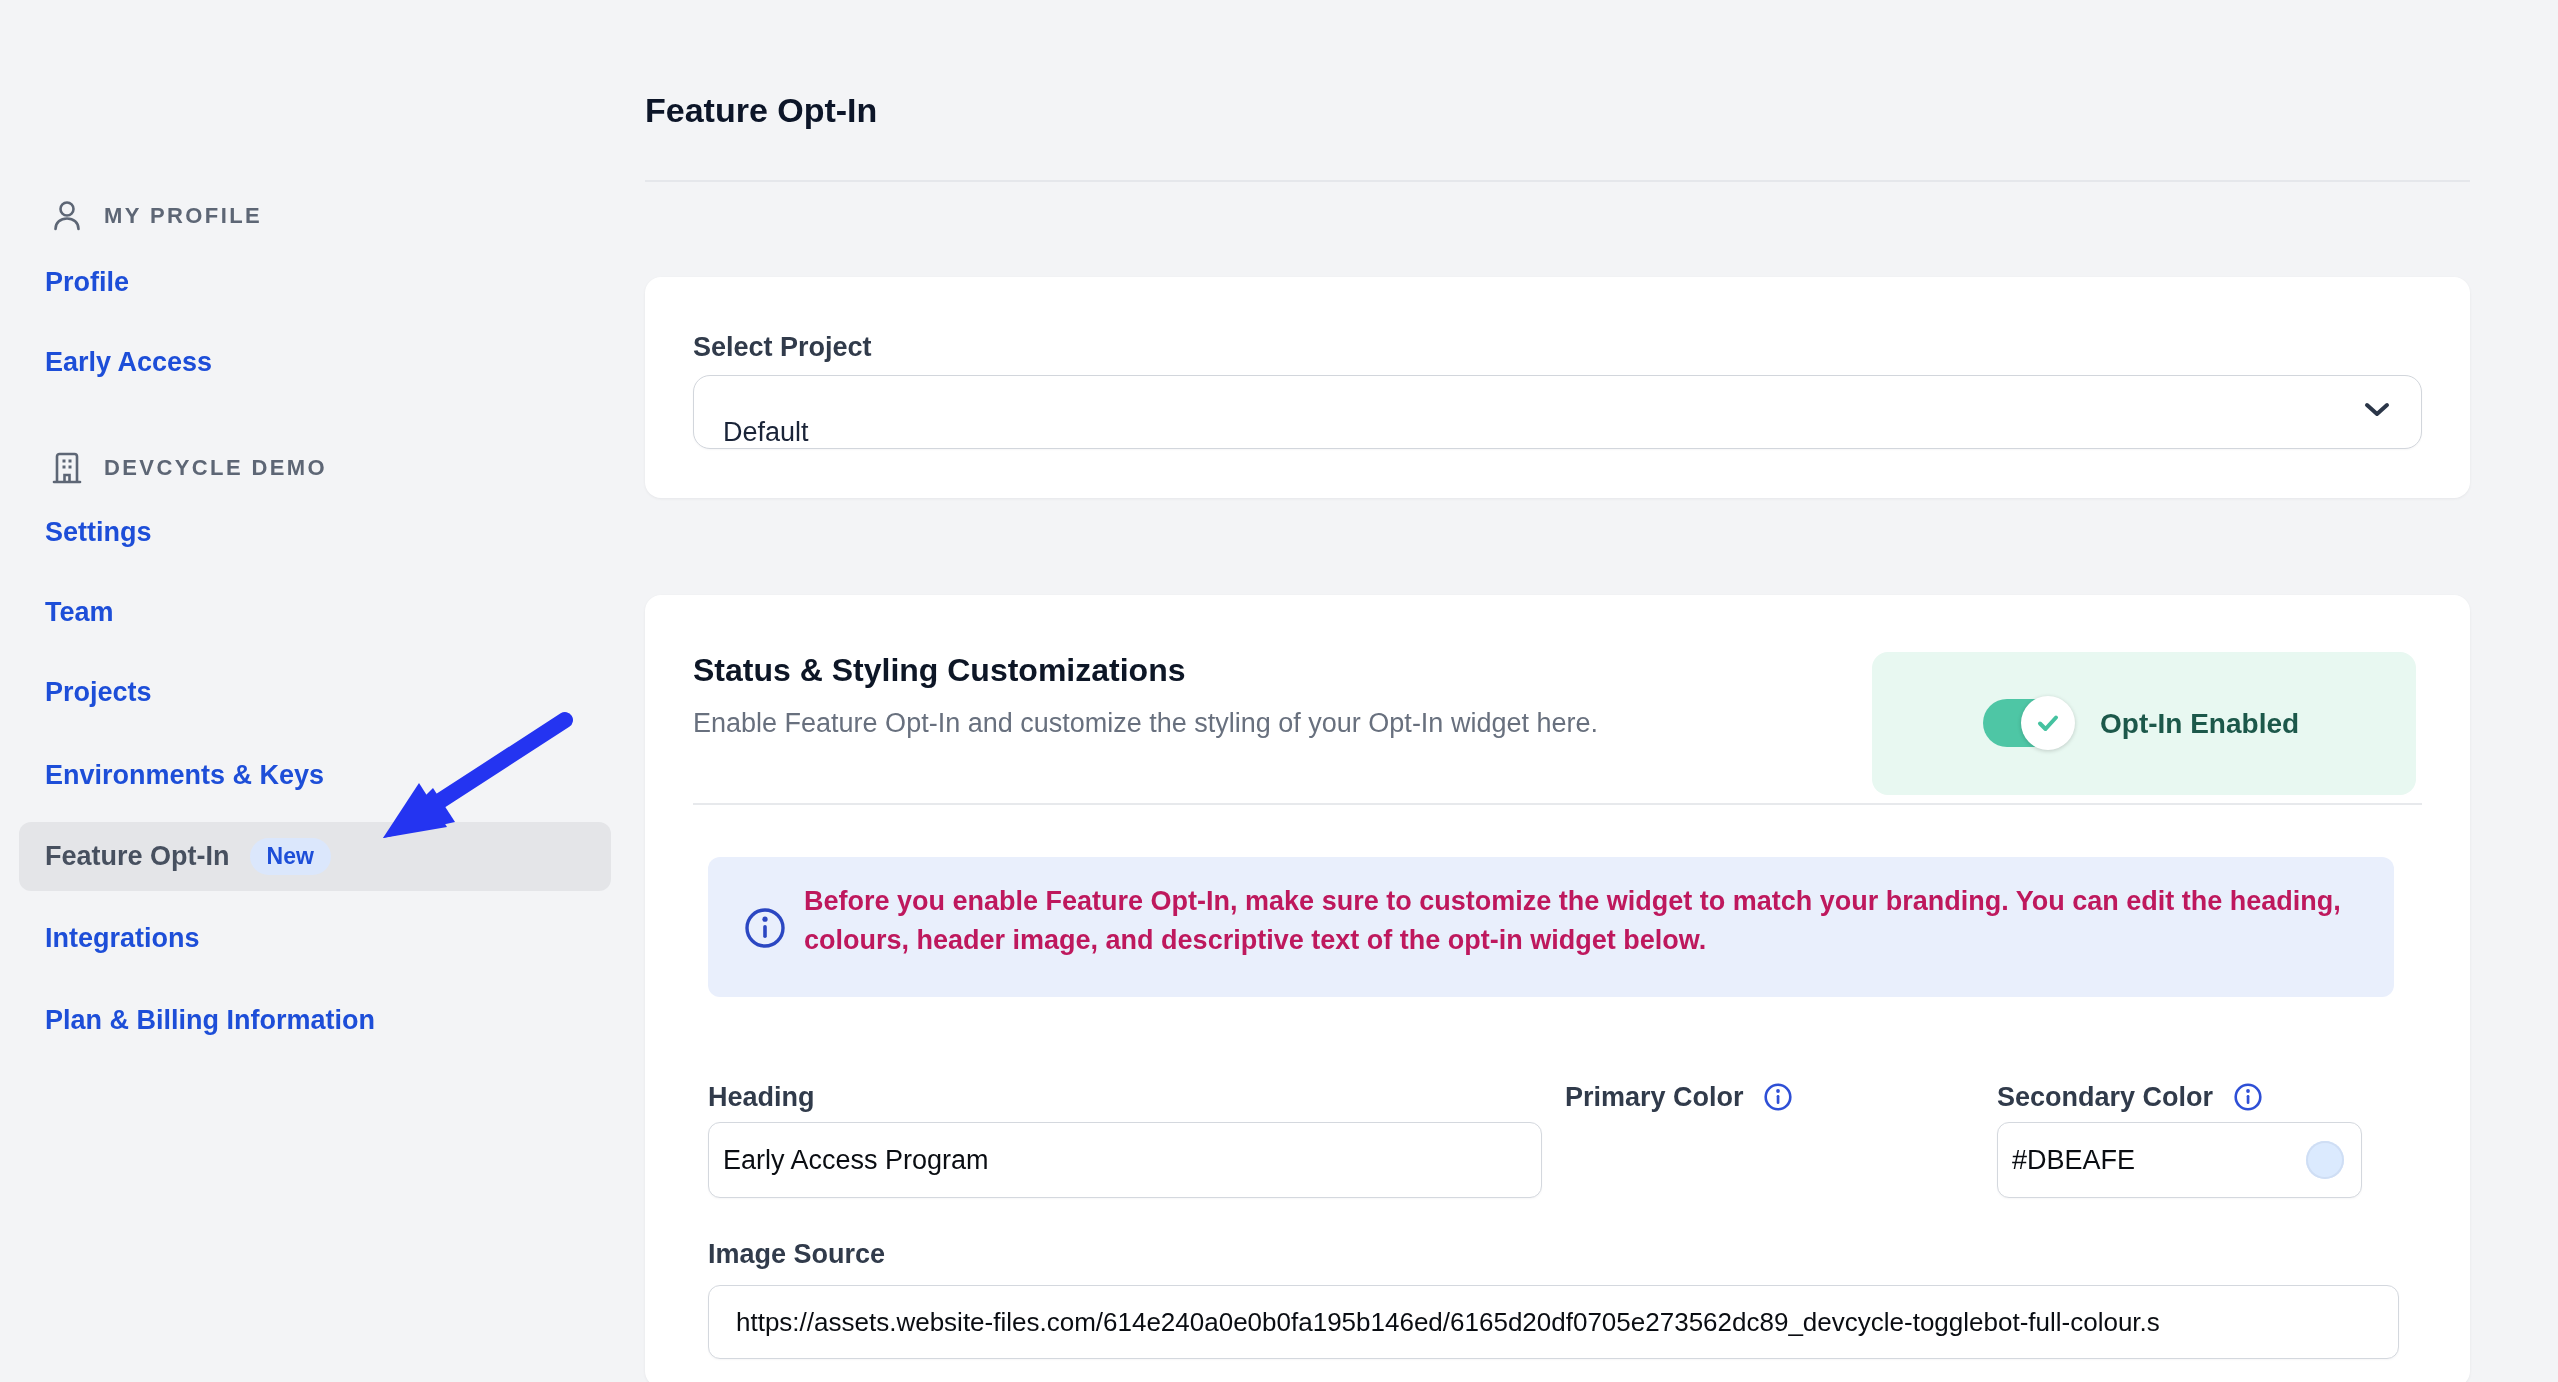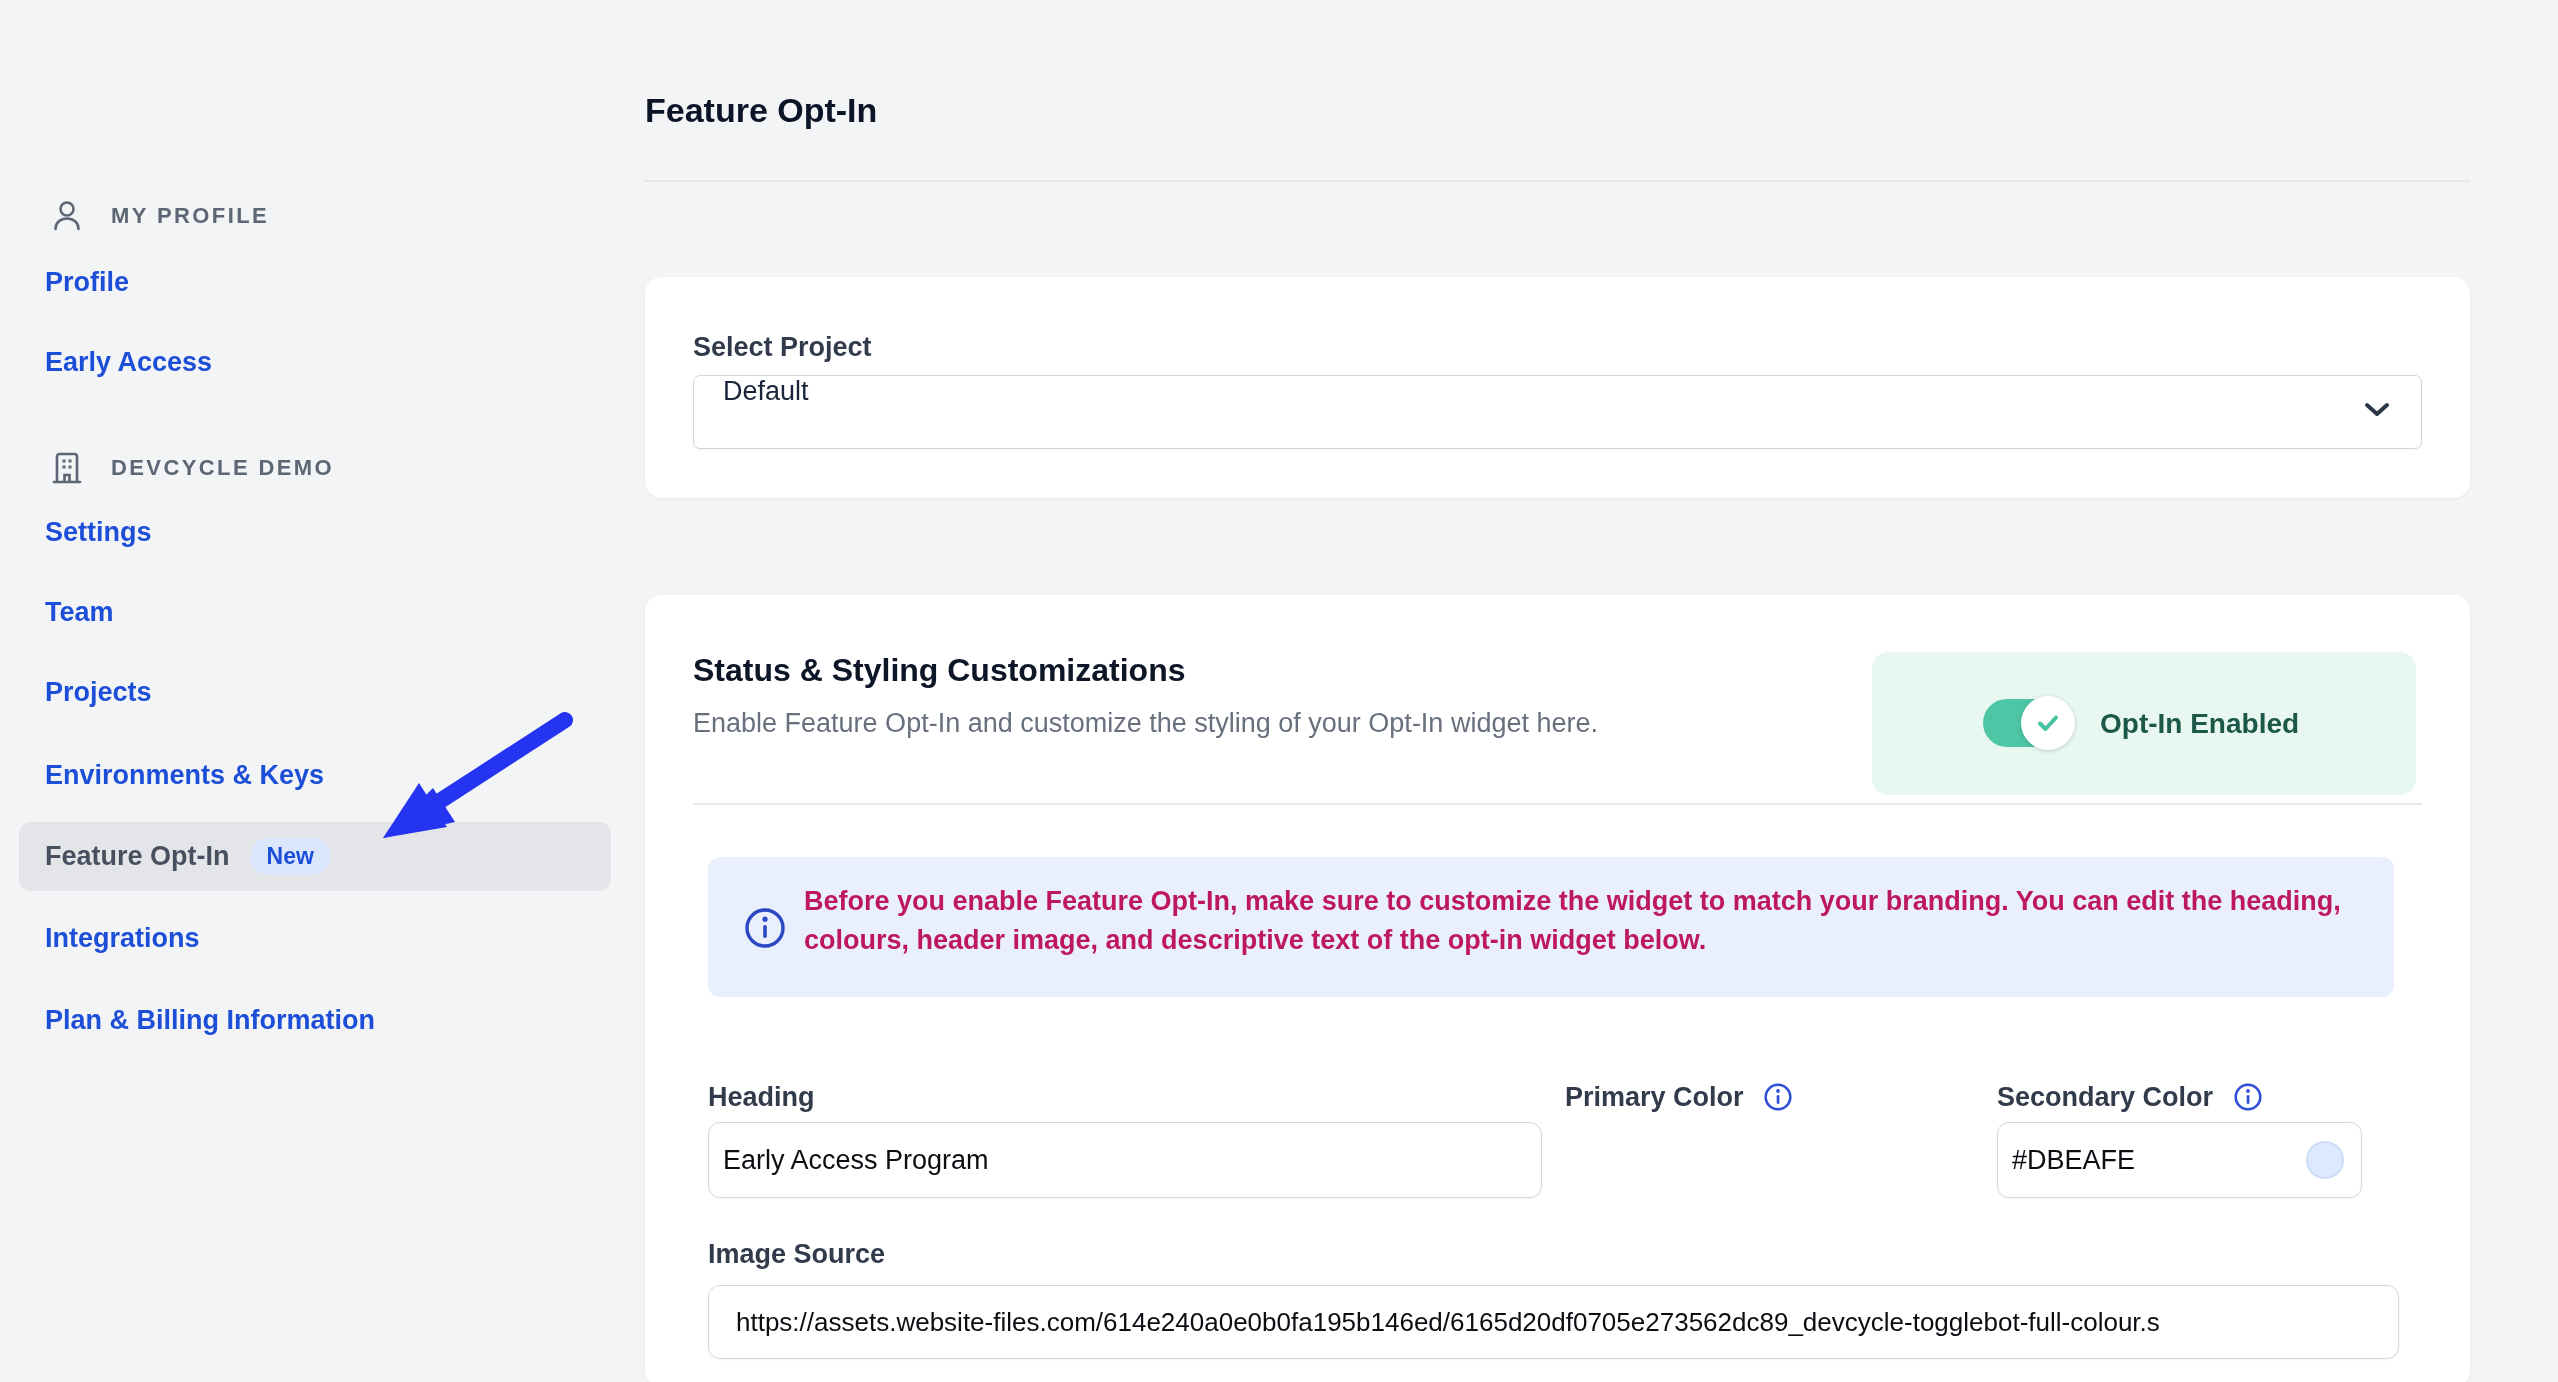--- a/index.html
+++ b/index.html
@@ -6,21 +6,21 @@
   body{
     width:2558px;height:1382px;position:relative;overflow:hidden;
     background:#f3f4f6;
     font-family:"Liberation Sans", sans-serif;
     -webkit-font-smoothing:antialiased;
   }
   .abs{position:absolute;}
 
   
   .sidebar{left:0;top:0;width:640px;height:1382px;}
-  .section-head{display:flex;align-items:center;gap:29px;left:52px;height:40px;}
+  .section-head{display:flex;align-items:center;gap:22px;left:52px;height:40px;}
   .section-head .label{
     font-size:22px;font-weight:700;letter-spacing:2.4px;color:#5d6675;
   }
   .side-icon{width:30px;height:32px;flex:0 0 auto;display:flex;align-items:center;}
   .nav-item{
     left:45px;height:40px;line-height:40px;
     font-size:27px;font-weight:600;color:#1d4ed8;white-space:nowrap;cursor:pointer;
   }
   .active-row{
     left:19px;top:822px;width:566px;height:69px;border-radius:12px;
@@ -37,22 +37,22 @@
   
   .main{left:645px;top:0;width:1825px;height:1382px;}
   .page-title{left:0;top:88px;font-size:34px;font-weight:700;color:#0c1528;line-height:44px;}
   .top-divider{left:0;top:180px;width:1825px;height:2px;background:#e5e7eb;}
 
   .card{background:#ffffff;border-radius:16px;box-shadow:0 1px 3px rgba(16,24,40,.06);}
   .card1{left:0;top:277px;width:1825px;height:221px;}
   .field-label{font-size:27px;font-weight:600;color:#313b4b;line-height:32px;white-space:nowrap;}
   .select-box{
     left:48px;top:98px;width:1729px;height:74px;background:#fff;
-    border:1px solid #d2d6dc;border-radius:7px;box-sizing:border-box;
-    display:flex;align-items:flex-start;cursor:pointer;
+    border:1px solid #d2d6dc;border-radius:17px;box-sizing:border-box;
+    display:flex;align-items:flex-end;cursor:pointer;
     box-shadow:0 1px 2px rgba(16,24,40,.04);
   }
   .select-box .value{margin-left:29px;font-size:27px;color:#1a2438;}
   .select-box .chev{position:absolute;right:30px;top:50%;transform:translateY(-50%);}
 
   .card2{left:0;top:595px;width:1825px;height:792px;}
   .card2 .h2{left:48px;top:54px;font-size:32px;font-weight:700;color:#0d1626;line-height:42px;}
   .card2 .sub{left:48px;top:110px;font-size:27px;color:#68707e;line-height:36px;}
 
   .mint{left:1206px;top:57px;width:544px;height:143px;border-radius:16px;background:#e8f8f1;margin-left:21px;}

